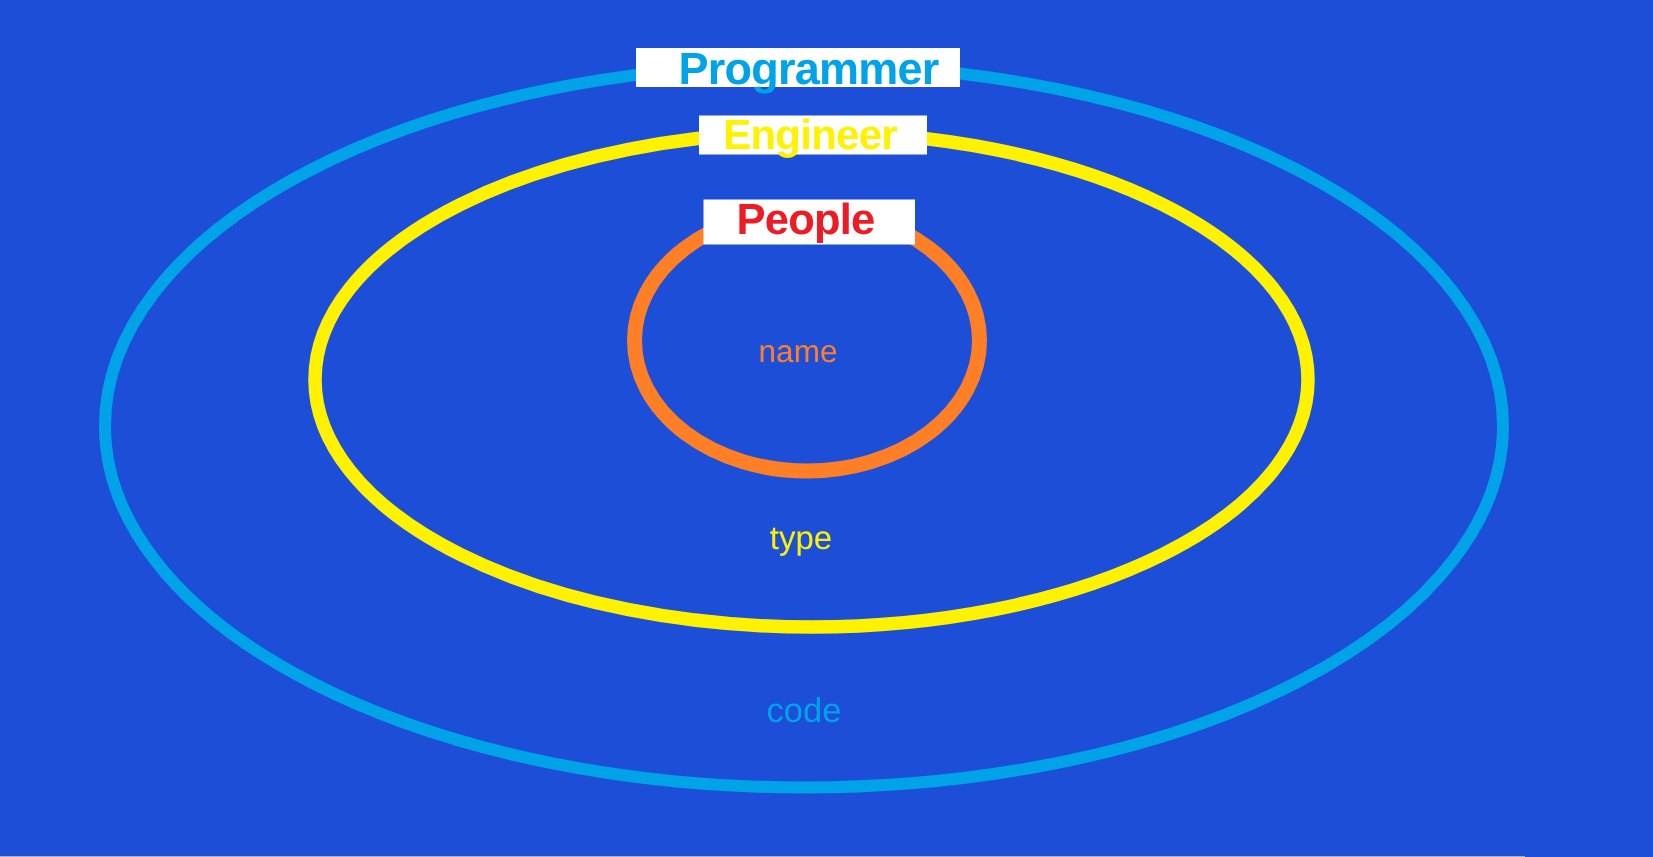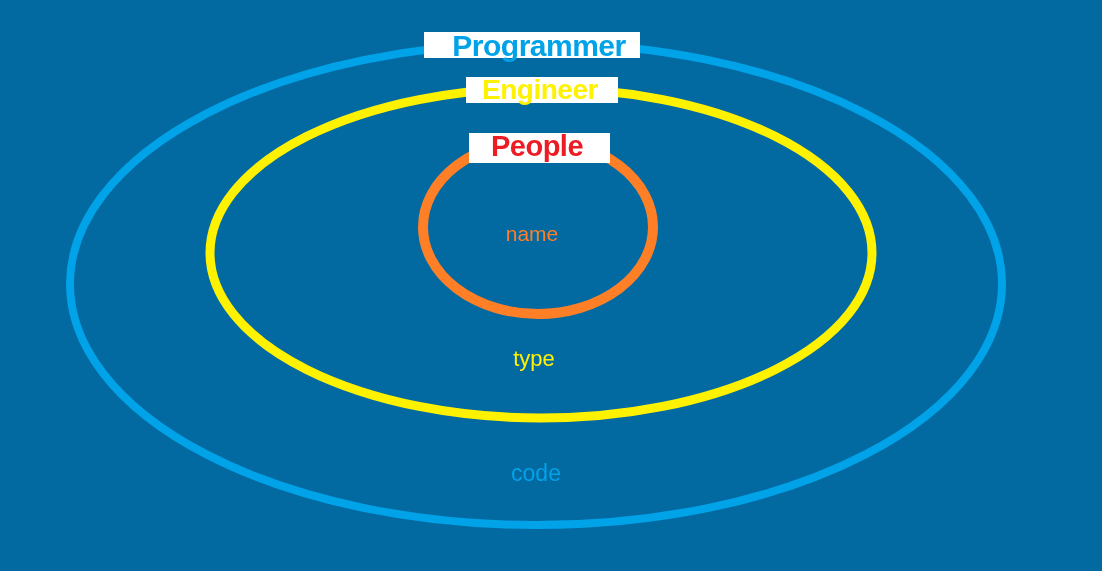--- a/index.html
+++ b/index.html
@@ -4,21 +4,21 @@
 <style>
   html, body {
     margin: 0;
     padding: 0;
     background: #ffffff;
   }
   .canvas {
     position: relative;
     width: 1102px;
     height: 571px;
-    background: #0369a1;
+    background: #1d4ed8;
     overflow: hidden;
   }
   svg {
     display: block;
   }
   svg text {
     font-family: "Liberation Sans", "DejaVu Sans", sans-serif;
   }
   .ring-title {
     font-weight: bold;

